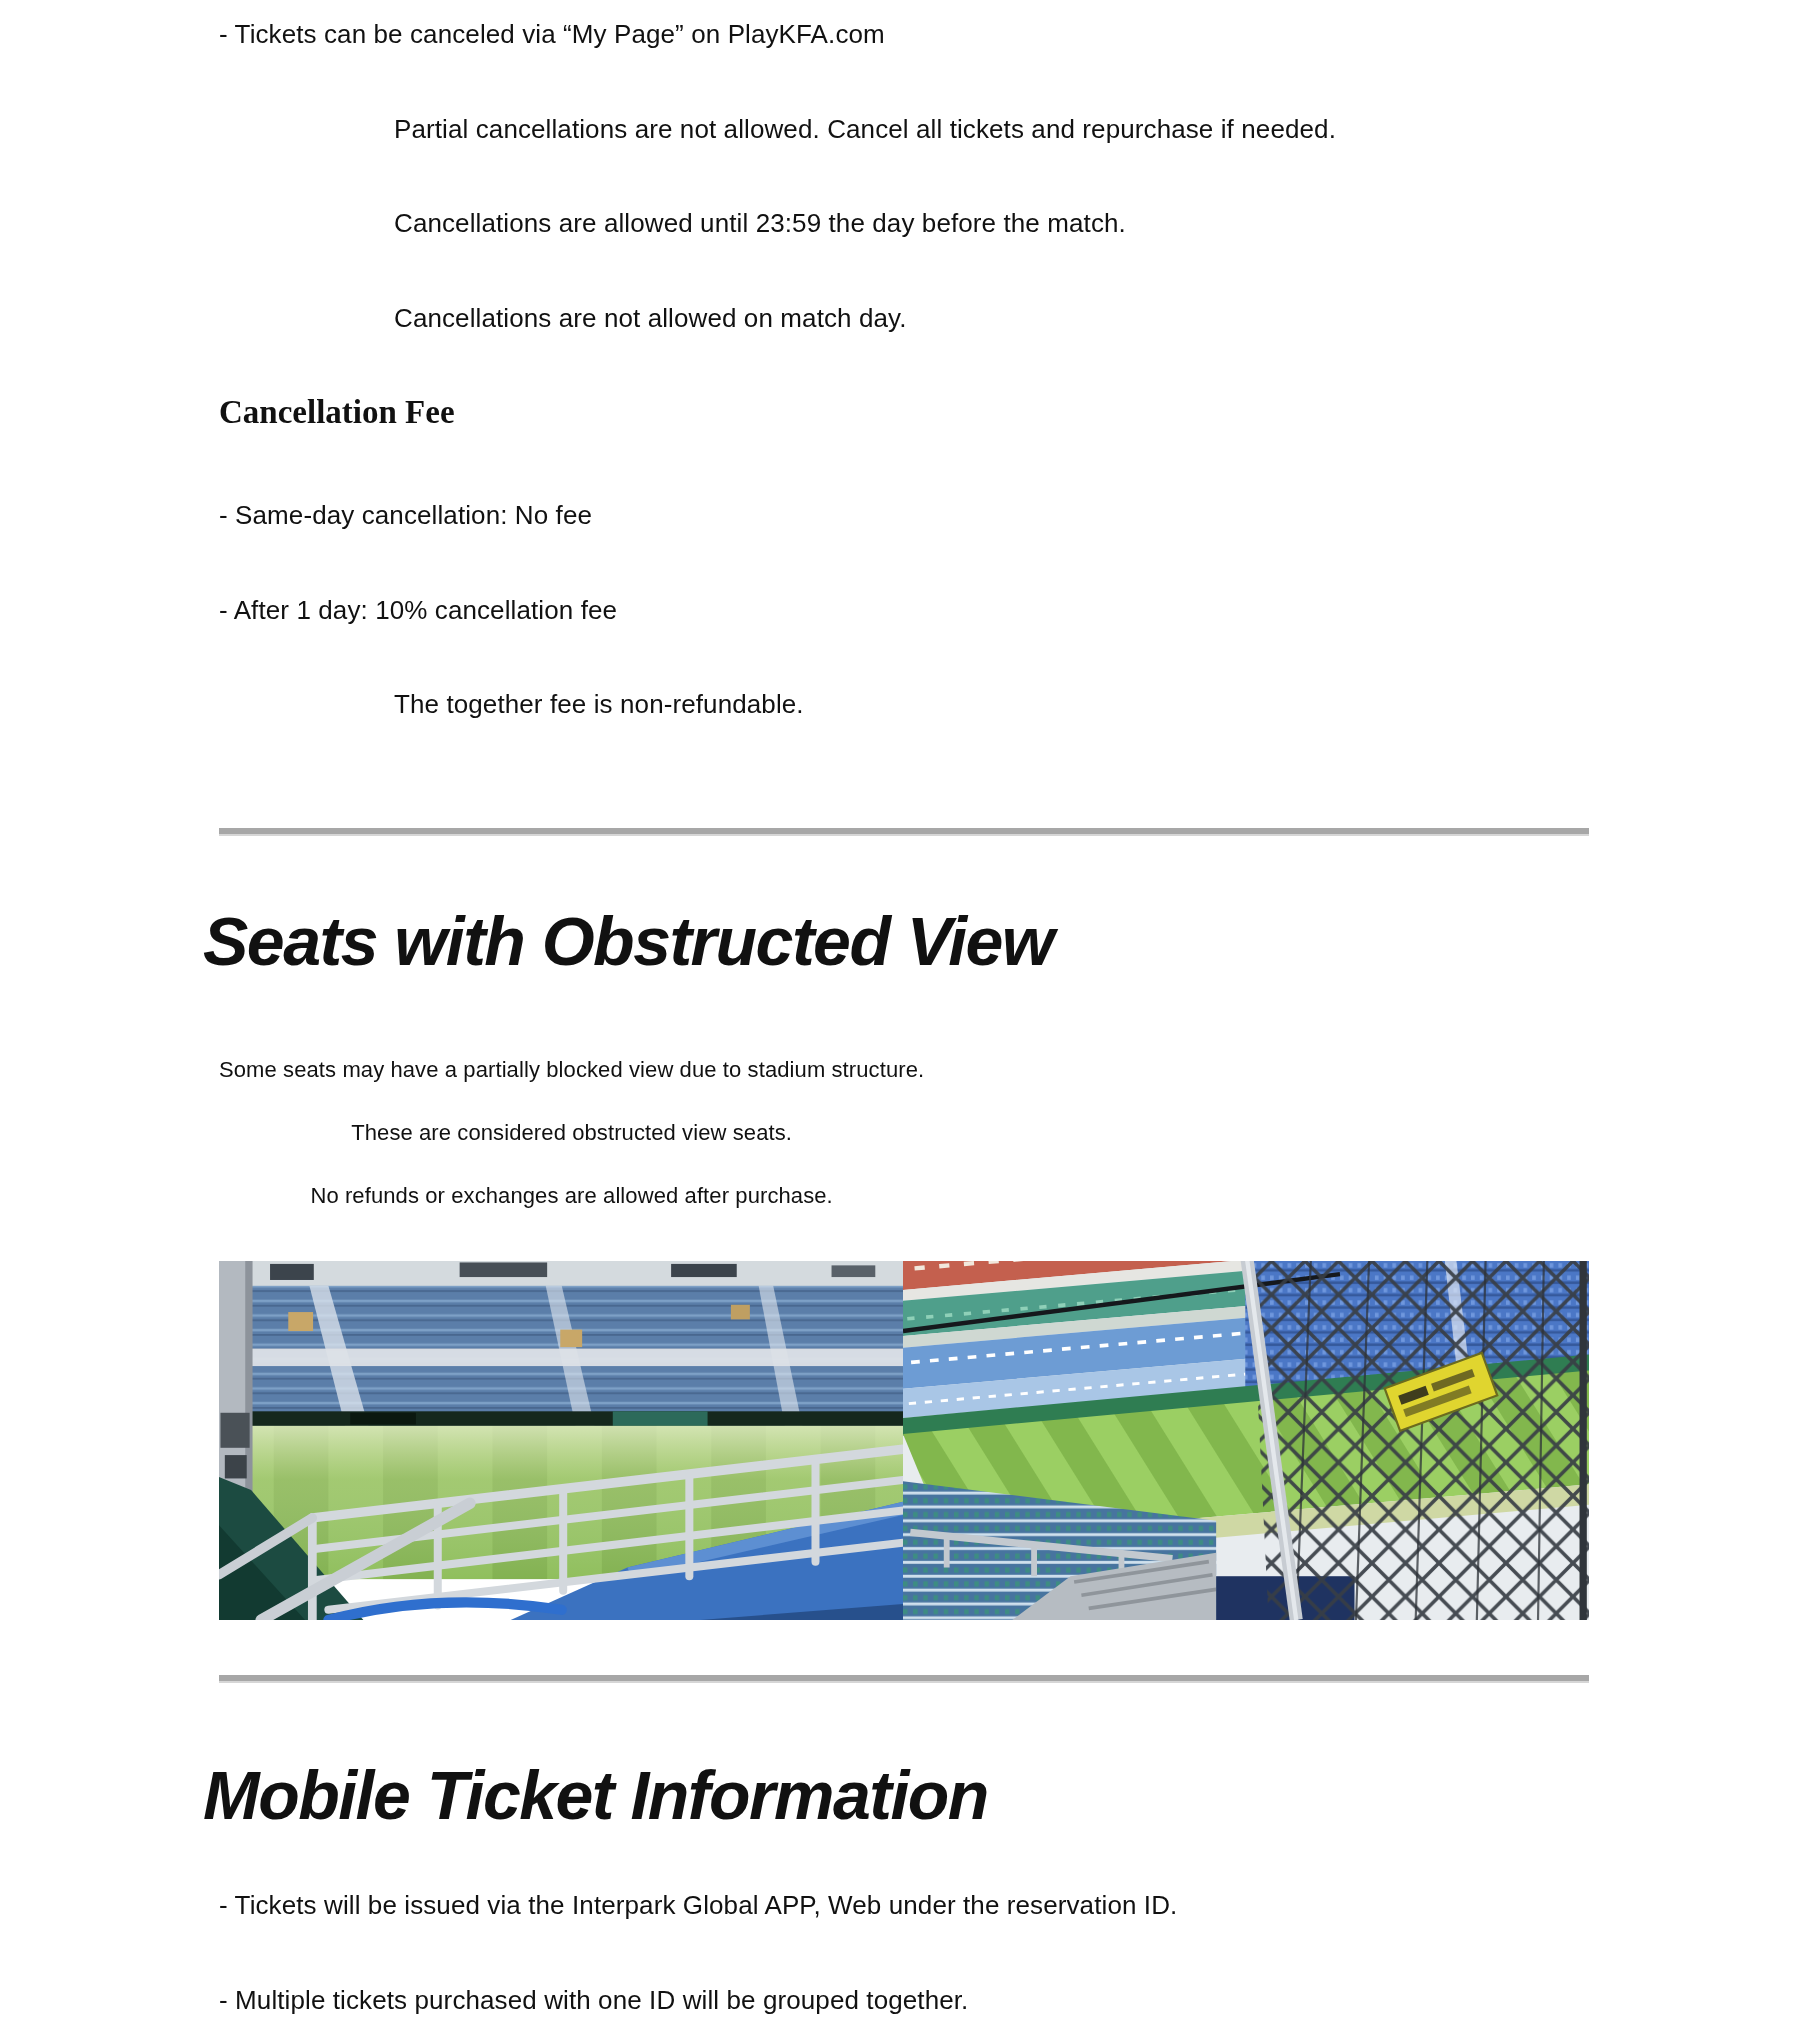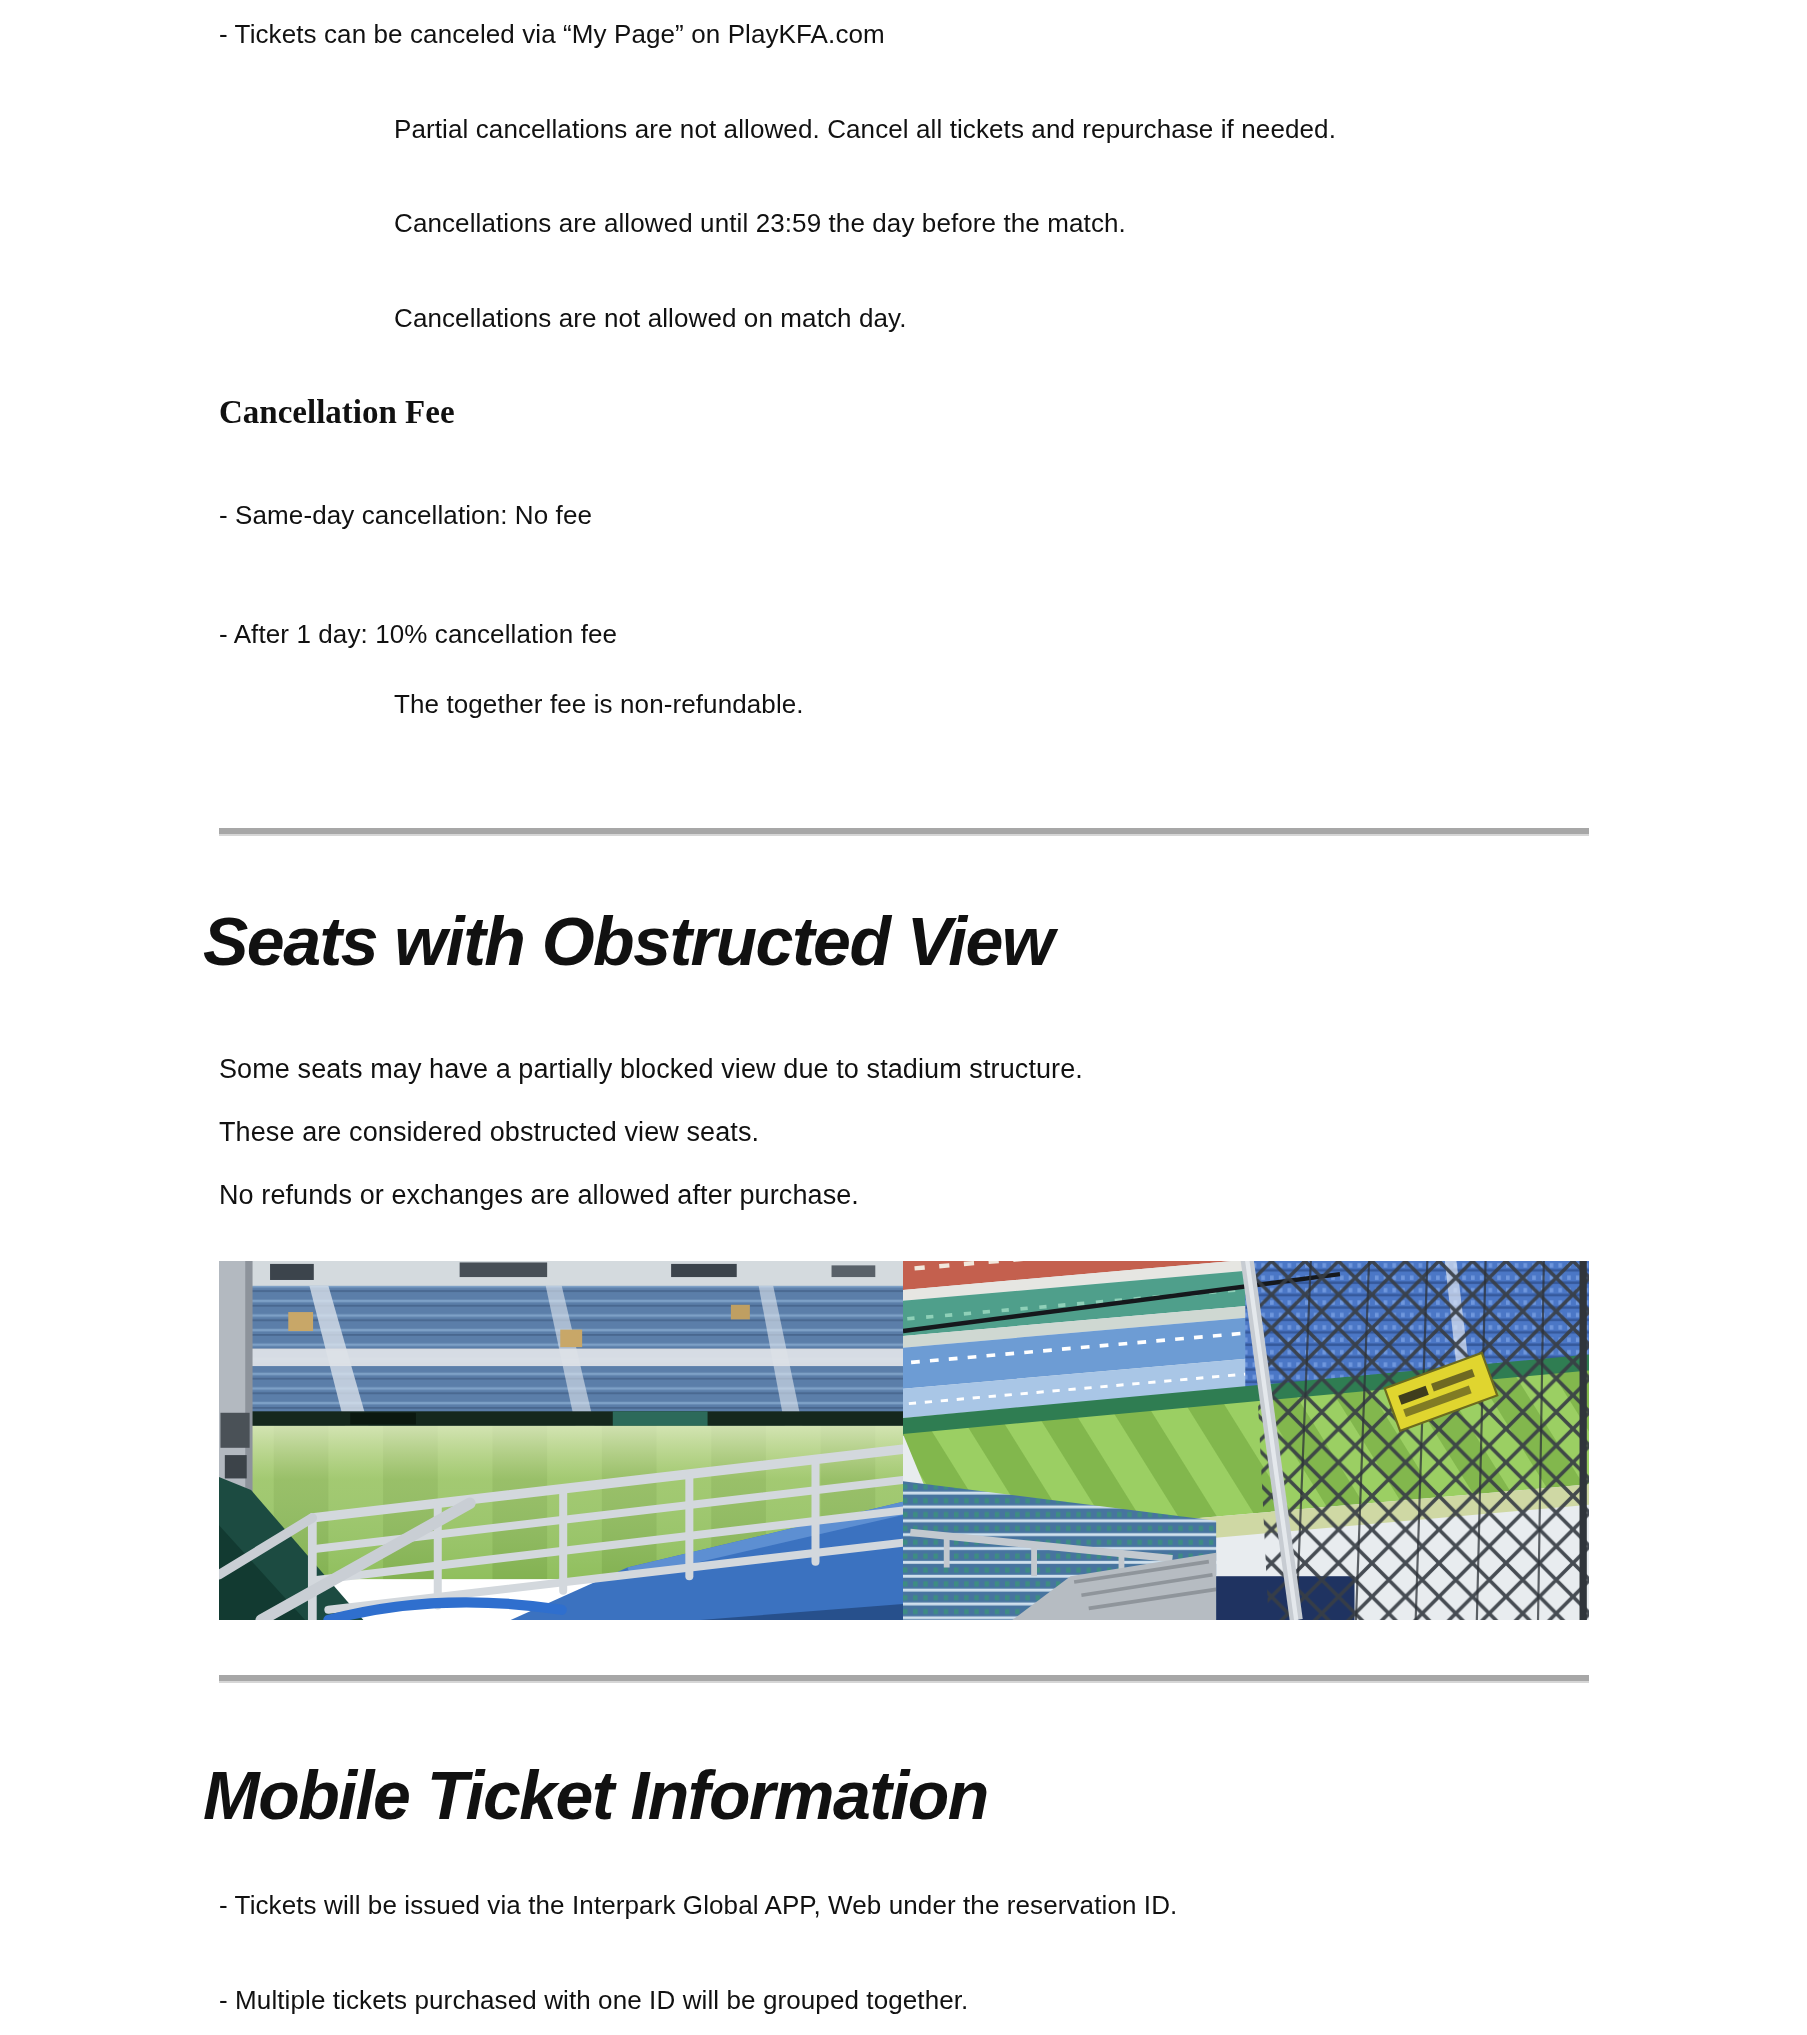--- a/index.html
+++ b/index.html
@@ -4,38 +4,38 @@
 <style>
   html,body{margin:0;padding:0;background:#ffffff;}
   body{width:1807px;height:2035px;font-family:"Liberation Sans",sans-serif;color:#111111;}
   .page{position:relative;width:1735px;height:2035px;overflow:hidden;background:#ffffff;}
   .t{position:absolute;white-space:nowrap;font-size:26px;line-height:1.2;letter-spacing:0.1px;}
   .bullet{left:219px;}
   .note{left:350px;margin-left:44px;}
   .h3{position:absolute;left:219px;font-size:33px;font-weight:bold;white-space:nowrap;font-family:Liberation Serif, serif;}
   .h1{position:absolute;left:203px;font-size:68px;font-weight:bold;letter-spacing:-1.5px;white-space:nowrap;font-style:italic;}
   .divider{position:absolute;left:219px;width:1370px;height:5.8px;background:#a7a7a7;border-bottom:2.2px solid #d6d6d6;}
-  .para{position:absolute;left:219px;top:1038px;font-size:27px;line-height:63px;letter-spacing:0.1px;}
+  .para{position:absolute;left:219px;top:1038px;font-size:22px;line-height:63px;letter-spacing:0.1px;text-align:center;}
   .photos{position:absolute;left:219px;top:1261px;width:1370px;height:359px;display:flex;}
   .photos svg{display:block;height:359px;}
 </style>
 </head>
 <body>
 
 <div class="page">
 
   <div class="t bullet" style="top:19px">- Tickets can be canceled via “My Page” on PlayKFA.com</div>
   <div class="t note" style="top:114px">Partial cancellations are not allowed. Cancel all tickets and repurchase if needed.</div>
   <div class="t note" style="top:208px">Cancellations are allowed until 23:59 the day before the match.</div>
   <div class="t note" style="top:303px">Cancellations are not allowed on match day.</div>
 
   <div class="h3" style="top:394px">Cancellation Fee</div>
 
   <div class="t bullet" style="top:500px">- Same-day cancellation: No fee</div>
-  <div class="t bullet" style="top:619px">- After 1 day: 10% cancellation fee</div>
+  <div class="t bullet" style="top:595px">- After 1 day: 10% cancellation fee</div>
   <div class="t note" style="top:689px">The together fee is non-refundable.</div>
 
   <div class="divider" style="top:828px"></div>
 
   <div class="h1" style="top:902px">Seats with Obstructed View</div>
 
   <div class="para">
     <div>Some seats may have a partially blocked view due to stadium structure.</div>
     <div>These are considered obstructed view seats.</div>
     <div>No refunds or exchanges are allowed after purchase.</div>

